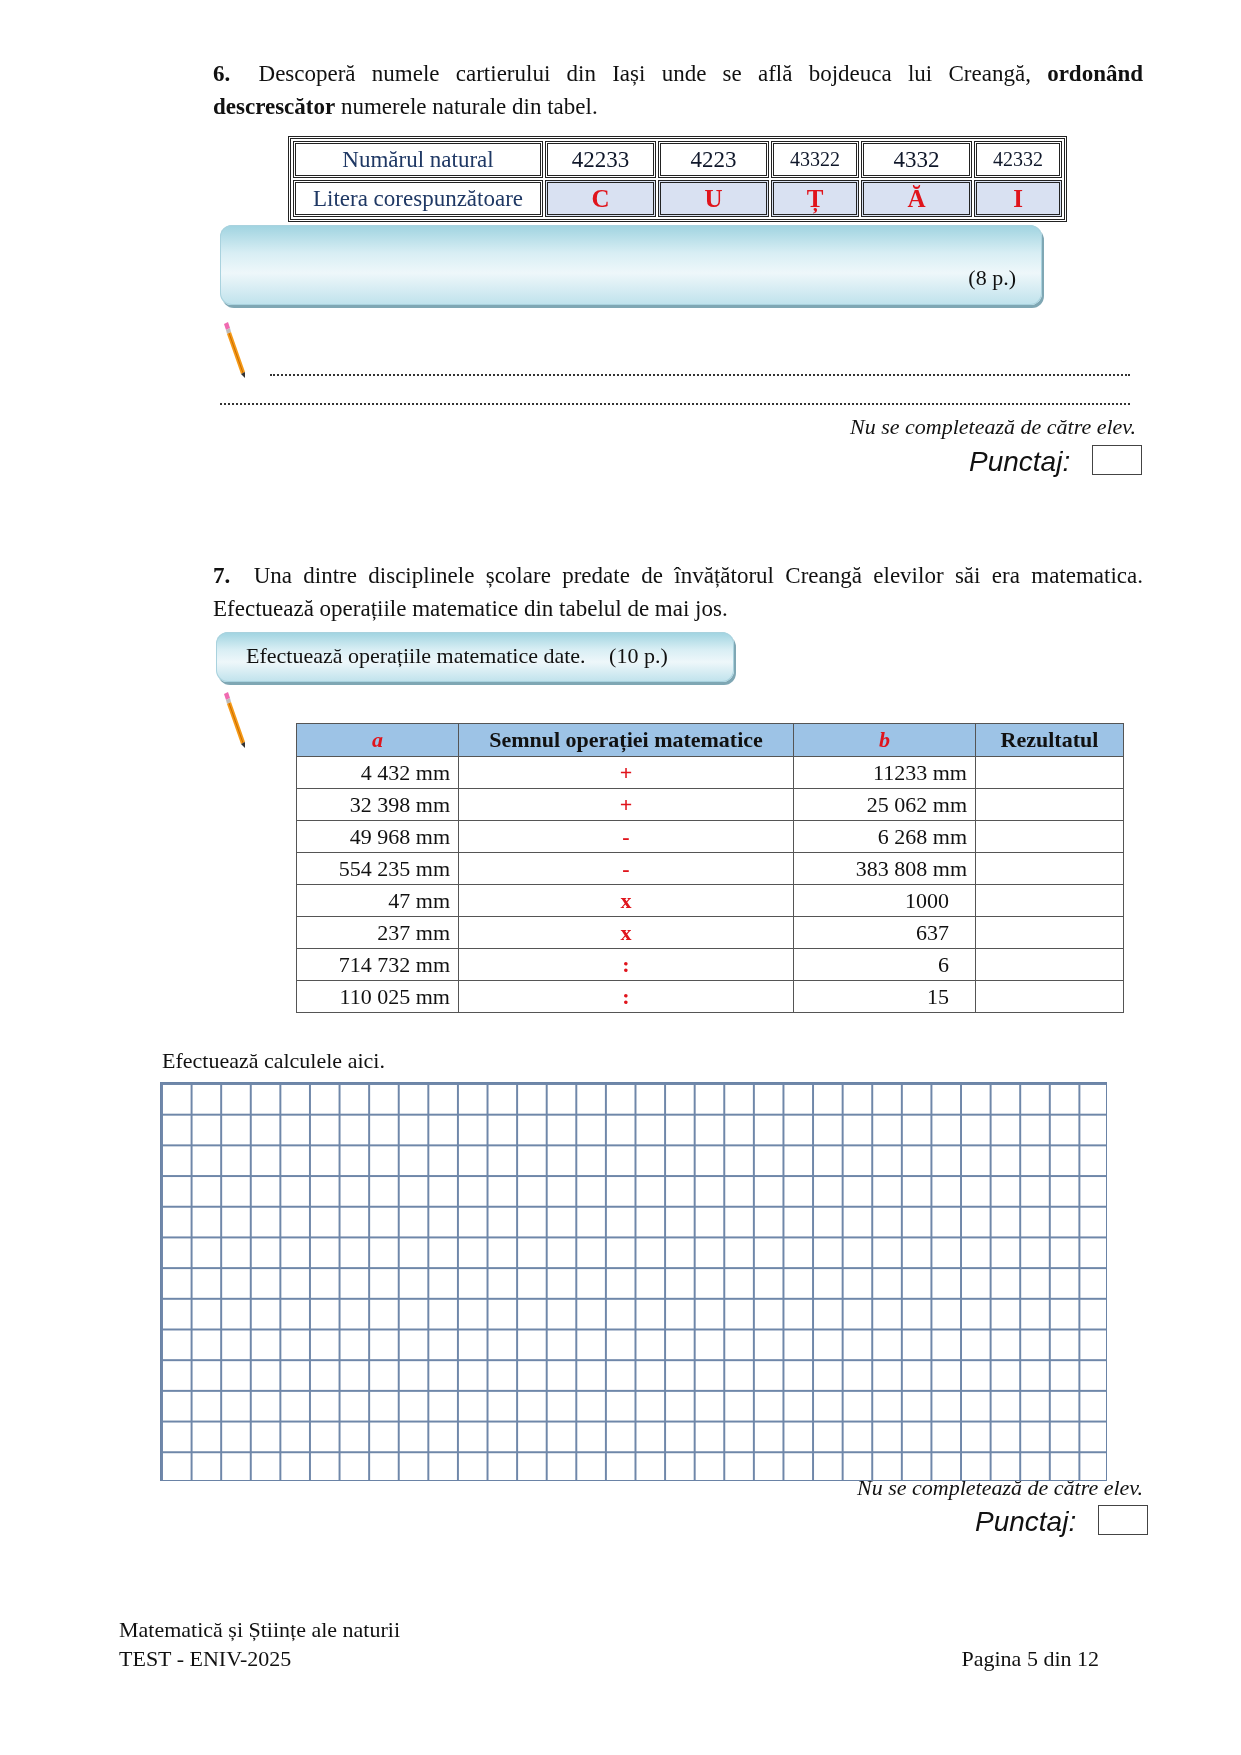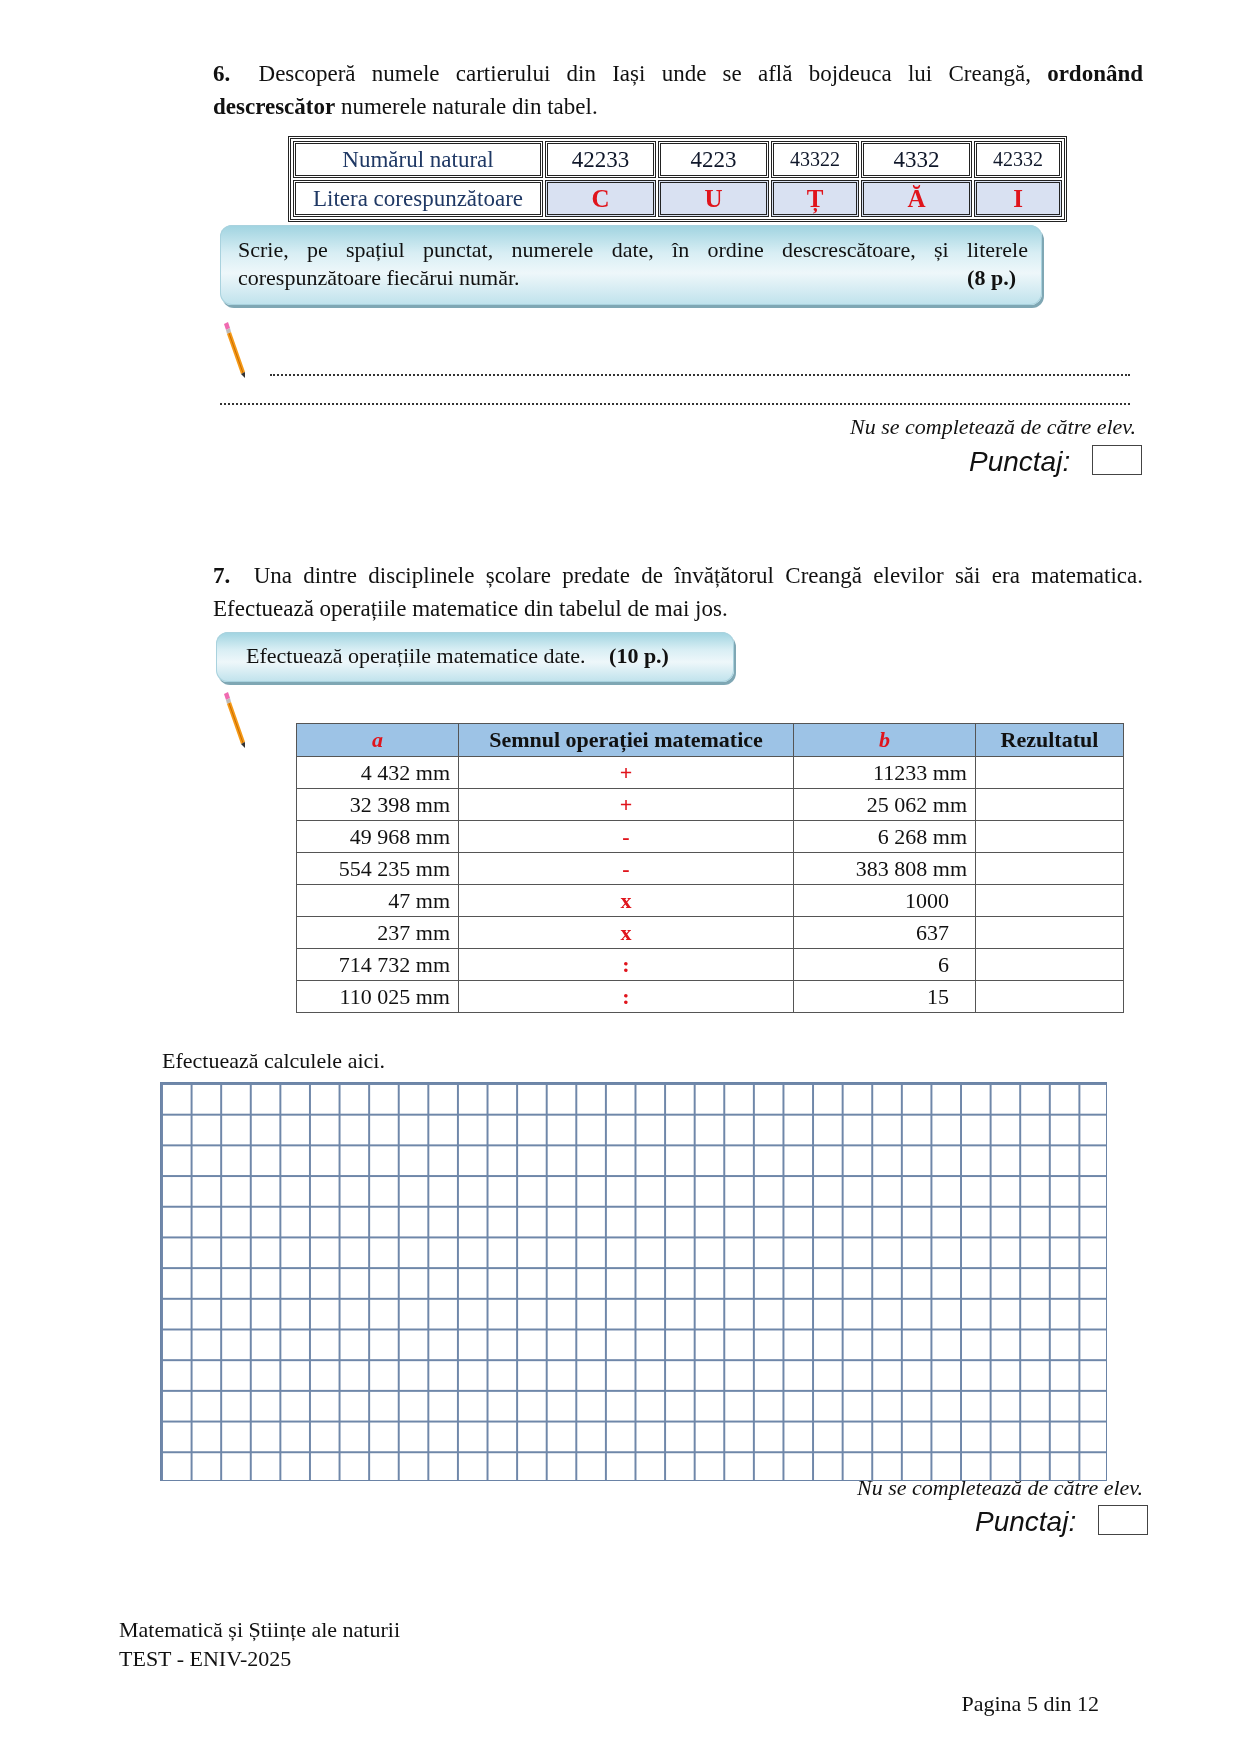--- a/index.html
+++ b/index.html
@@ -22,21 +22,21 @@
   .t1 td.num.small { font-size: 20px; }
   .t1 tr.letters td.let { background: #d9e1f2; color: #e0141c; font-weight: bold; font-size: 25px; }
   .t1 td.c1 { width: 93px; } .t1 td.c2 { width: 93px; } .t1 td.c3 { width: 70px; }
   .t1 td.c4 { width: 93px; } .t1 td.c5 { width: 70px; }
 
   
   .callout { position: absolute; border-radius: 12px;
              background: linear-gradient(180deg, #9fd3e0 0%, #d8eef4 35%, #eef7fa 60%, #bfe2ec 100%);
              box-shadow: 2px 3px 0 #7fa7b4, 0 0 0 1px #a9d2de inset;
              font-size: 22px; line-height: 28px; color: #111; }
-  .callout b { font-weight: bold; }
+  .callout b { font-weight: normal; }
 
   
   .pencil { position: absolute; width: 30px; height: 60px; }
 
   
   .dots { position: absolute; border-bottom: 2px dotted #333; height: 0; }
 
   .nu-se { position: absolute; font-style: italic; font-size: 22px; text-align: right; }
   .punctaj { position: absolute; font-family: "Liberation Sans", sans-serif; font-style: italic; font-size: 28px; }
   .pbox { position: absolute; width: 48px; height: 28px; border: 1.5px solid #444; background: #fff; }
@@ -88,21 +88,20 @@
     <td class="let c1">C</td>
     <td class="let c2">U</td>
     <td class="let c3">Ț</td>
     <td class="let c4">Ă</td>
     <td class="let c5">I</td>
   </tr>
 </tbody>
   </table>
 
 <div class="callout" style="left:220px; top:225px; width:822px; height:80px;">
-  <div style="position:absolute; left:18px; top:11px; width:790px; text-align:justify;">Scrie, pe spațiul punctat, numerele date, în ordine descrescătoare, și literele corespunzătoare fiecărui număr.</div>
   <b style="position:absolute; right:26px; top:39px;">(8 p.)</b>
 </div>
 
 <svg class="pencil" style="left:218px; top:320px;" viewBox="0 0 30 60">
   <polygon points="6,4 10,2 12,8 8,10" fill="#f06ab0"></polygon>
   <polygon points="8,10 12,8 13,12 9,14" fill="#bbb"></polygon>
   <polygon points="9,14 13,12 27,52 23,54" fill="#f59a17"></polygon>
   <line x1="11" y1="13" x2="25" y2="53" stroke="#c86a00" stroke-width="1"></line>
   <polygon points="23,54 27,52 27,58" fill="#333"></polygon>
 </svg>
@@ -200,13 +199,13 @@
 <div class="grid"></div>
 
 <div class="nu-se" style="right:98px; top:1475px;">Nu se completează de către elev.</div>
 <div class="punctaj" style="left:975px; top:1506px;">Punctaj:</div>
 <div class="pbox" style="left:1098px; top:1505px;"></div>
 
 <div class="footer" style="left:119px; top:1615px;">
   <div>Matematică și Științe ale naturii</div>
   <div>TEST - ENIV-2025</div>
 </div>
-<div class="footer" style="right:142px; top:1644px;margin-top:45px;">Pagina 5 din 12</div>
+<div class="footer" style="right:142px; top:1644px;">Pagina 5 din 12</div>
 
 </body></html>

